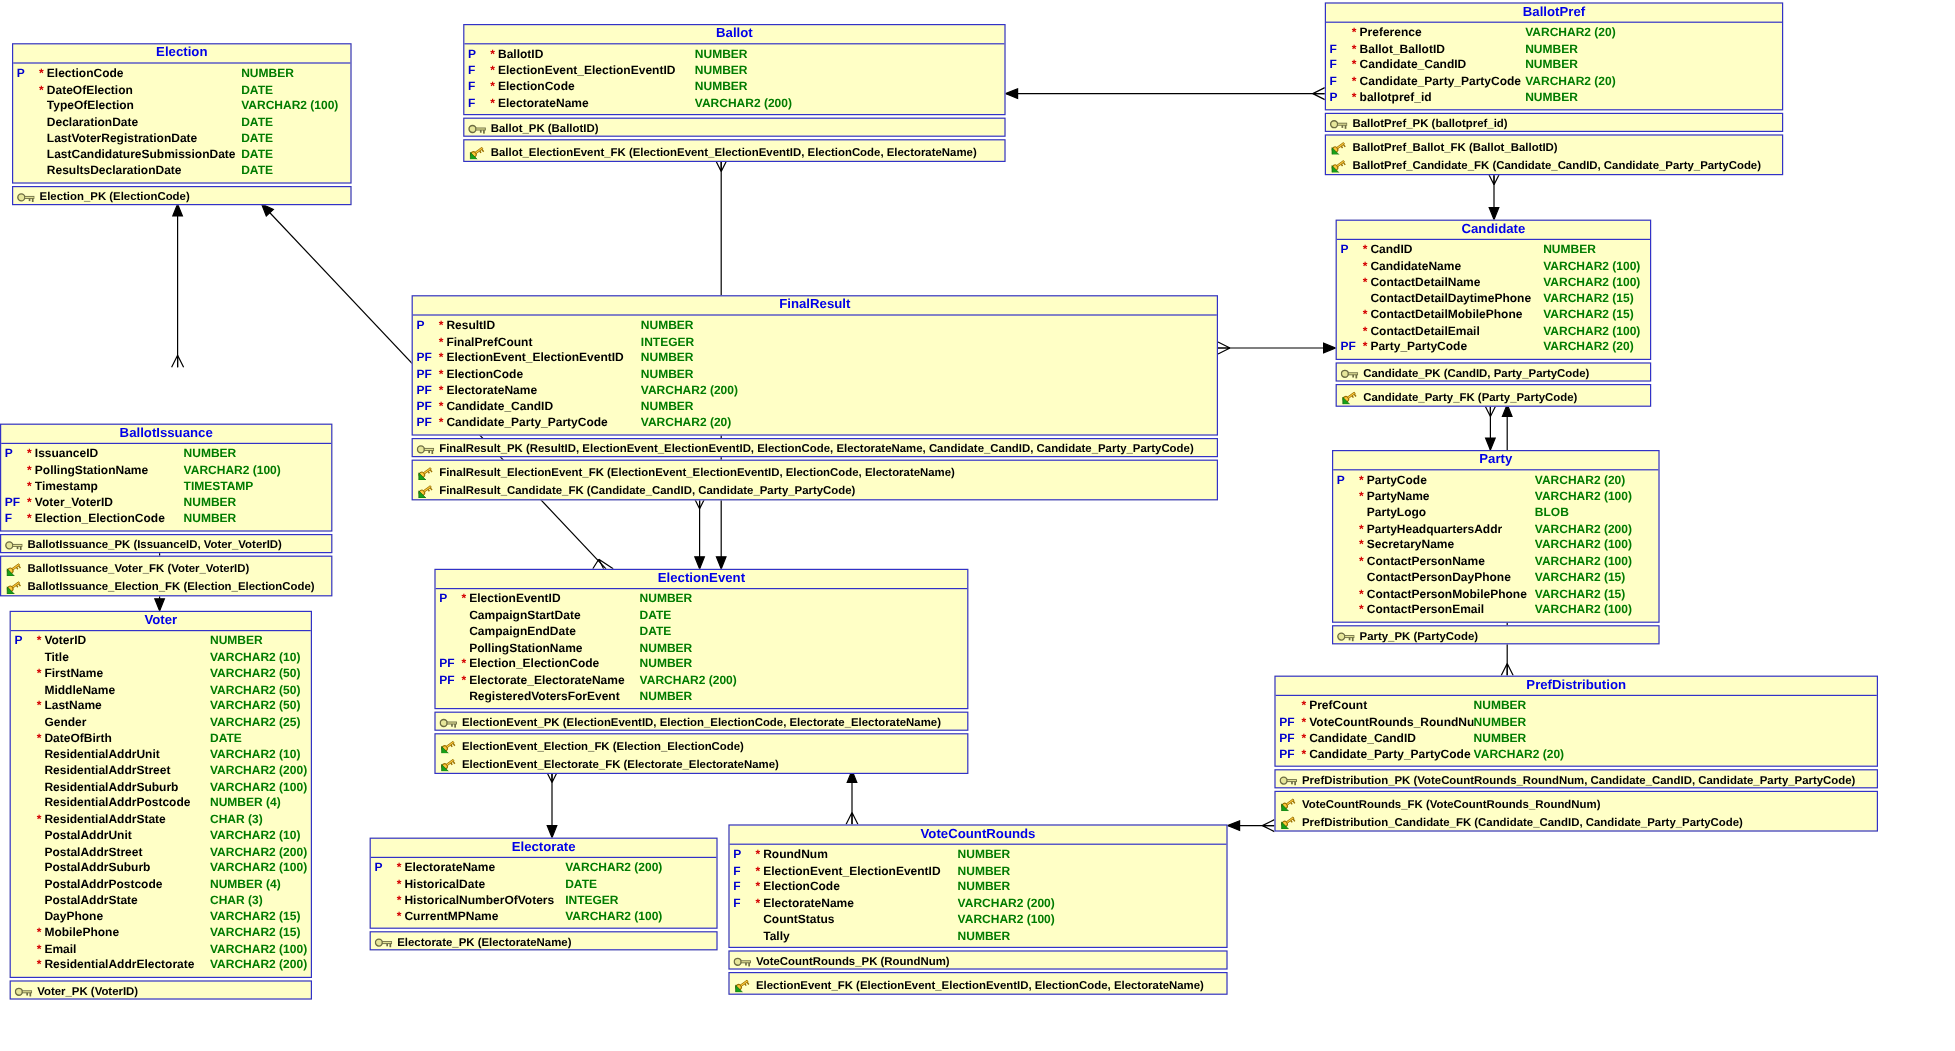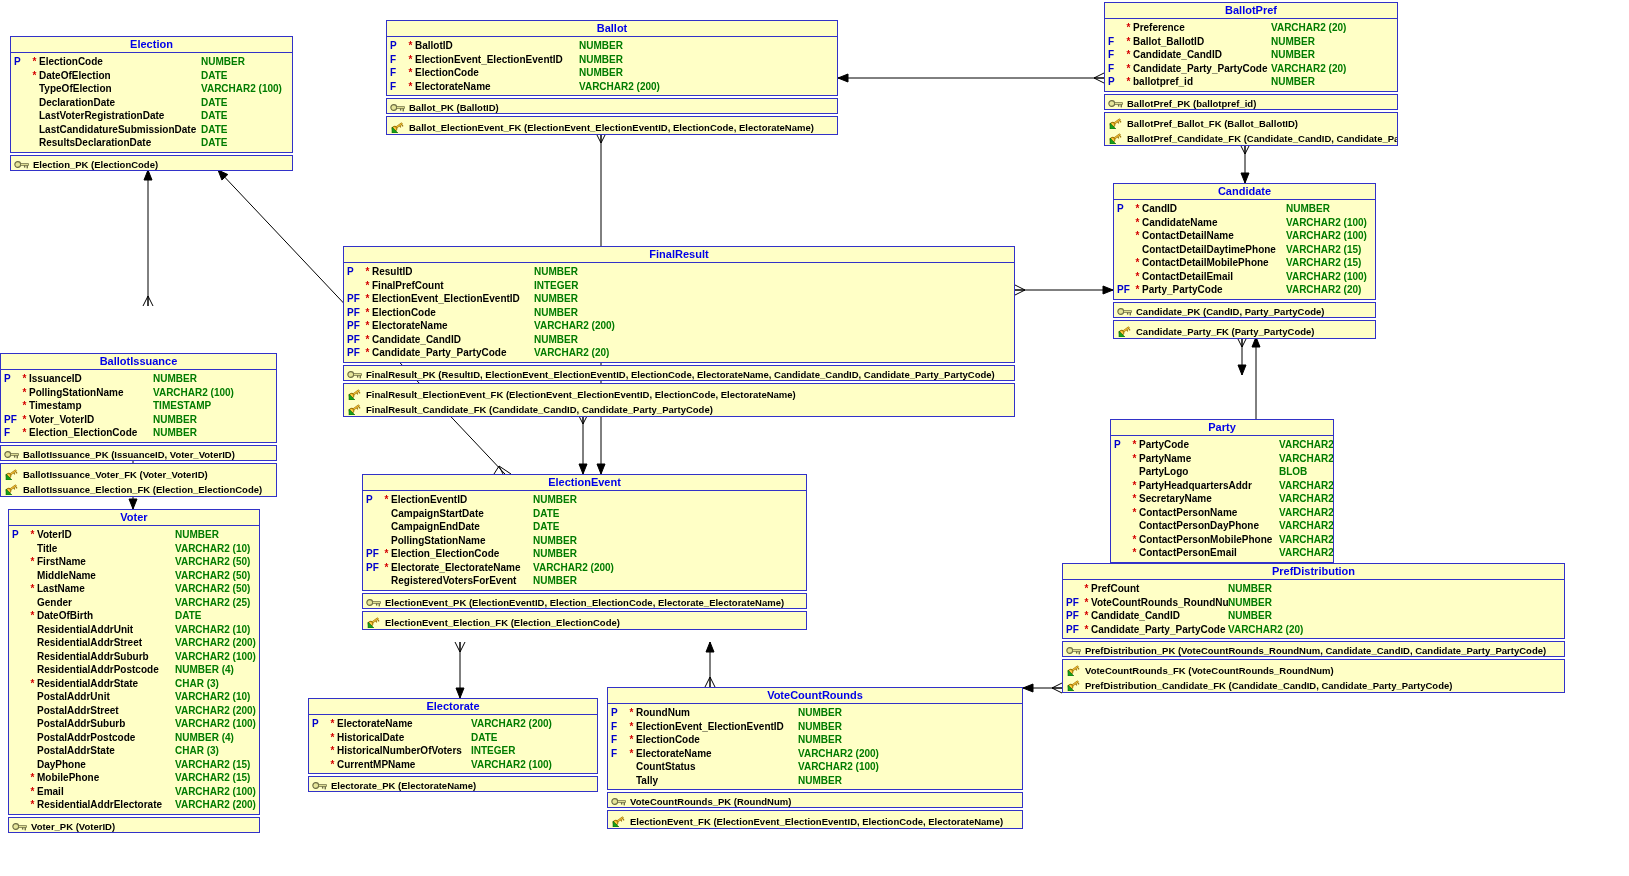--- a/index.html
+++ b/index.html
@@ -218,21 +218,21 @@
       </div>
       <div class="sec fk-sec">
         <div class="krow">
           <svg class="kicon">
             <use href="#fk-key"></use>
           </svg>
           <span class="ktext">Ballot_ElectionEvent_FK (ElectionEvent_ElectionEventID, ElectionCode, ElectorateName)</span>
         </div>
       </div>
     </div>
-  <div class="entity" style="left:1104px; top:2px;   width:294px; --tc:166px;">
+  <div class="entity" style="left:1104px; top:2px;   width:382px; --tc:166px;">
       <div class="sec main-sec">
         <div class="e-title">BallotPref</div>
         <div class="attrs">
           <div class="arow">
             <span class="flag"></span>
             <span class="star">*</span>
             <span class="aname">Preference</span>
             <span class="atype">VARCHAR2 (20)</span>
           </div>
           <div class="arow">
@@ -613,21 +613,21 @@
       </div>
       <div class="sec fk-sec">
         <div class="krow">
           <svg class="kicon">
             <use href="#fk-key"></use>
           </svg>
           <span class="ktext">Candidate_Party_FK (Party_PartyCode)</span>
         </div>
       </div>
     </div>
-  <div class="entity" style="left:1110px; top:375px; width:224px;margin-top:44px; --tc:168px;">
+  <div class="entity" style="left:1110px; top:375px; width:273px; --tc:168px;">
       <div class="sec main-sec">
         <div class="e-title">Party</div>
         <div class="attrs">
           <div class="arow">
             <span class="flag">P</span>
             <span class="star">*</span>
             <span class="aname">PartyCode</span>
             <span class="atype">VARCHAR2 (20)</span>
           </div>
           <div class="arow">
@@ -744,20 +744,26 @@
           </svg>
           <span class="ktext">ElectionEvent_PK (ElectionEventID, Election_ElectionCode, Electorate_ElectorateName)</span>
         </div>
       </div>
       <div class="sec fk-sec">
         <div class="krow">
           <svg class="kicon">
             <use href="#fk-key"></use>
           </svg>
           <span class="ktext">ElectionEvent_Election_FK (Election_ElectionCode)</span>
+        </div>
+        <div class="krow">
+          <svg class="kicon">
+            <use href="#fk-key"></use>
+          </svg>
+          <span class="ktext">ElectionEvent_Electorate_FK (Electorate_ElectorateName)</span>
         </div>
       </div>
     </div>
   <div class="entity" style="left:308px;  top:698px; width:290px; --tc:162px;">
       <div class="sec main-sec">
         <div class="e-title">Electorate</div>
         <div class="attrs">
           <div class="arow">
             <span class="flag">P</span>
             <span class="star">*</span>

